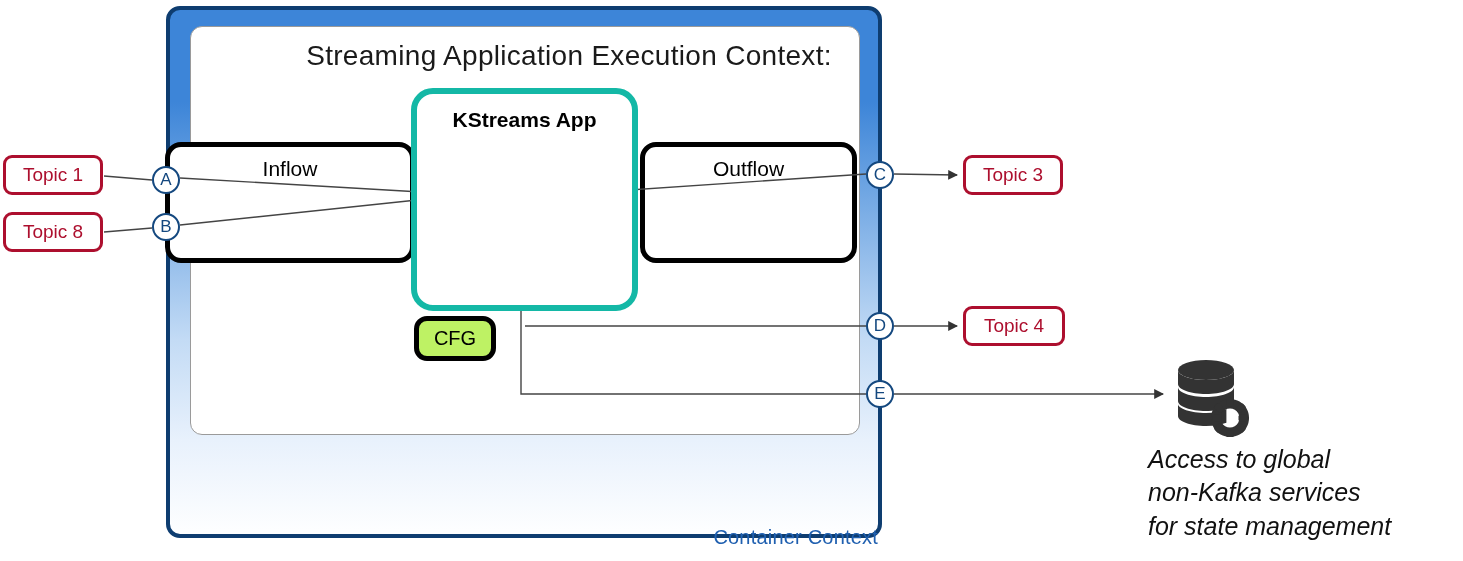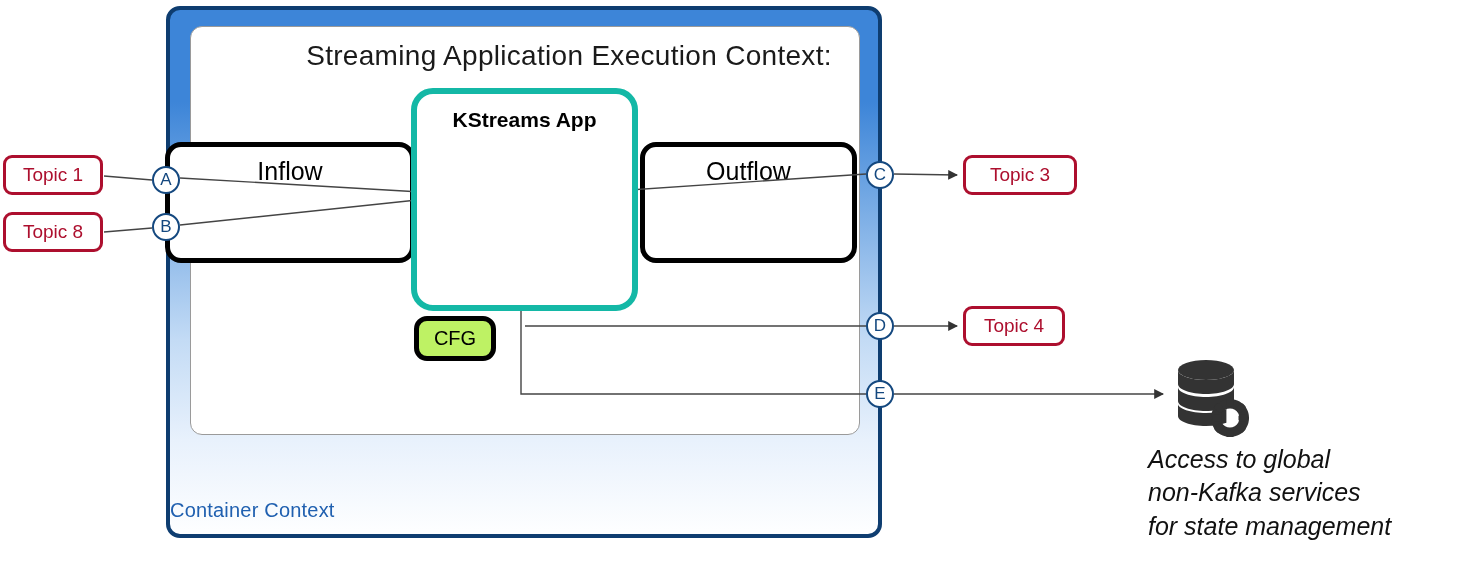--- a/index.html
+++ b/index.html
@@ -35,22 +35,22 @@
     border: 4px solid #0e3d70;
     border-radius: 14px;
     background: linear-gradient(to bottom,
                 #3d85d8 0px, #3d85d8 92px,
                 #74a9e4 190px, #c3dbf5 330px,
                 #e8f1fc 430px, #fdfeff 520px);
   }
   .container-label {
     position: absolute;
     left: 0; right: 0;
-    top: 489px;
-    text-align: left;
+    top: 516px;
+    text-align: right;
     font-size: 20px;
     color: #2060b0;
     letter-spacing: .2px;
   }
 
   
   .exec-ctx {
     position: absolute;
     left: 190px; top: 26px;
     width: 670px; height: 409px;
@@ -76,21 +76,21 @@
     position: absolute;
     box-sizing: border-box;
     background: #ffffff;
     border: 5px solid #000000;
     border-radius: 16px;
   }
   .flowbox .flow-label {
     position: absolute;
     left: 0; right: 0; top: 10px;
     text-align: center;
-    font-size: 25px;
+    font-size: 21px;
     color: #000000;
   }
   #inflow-box  { left: 165px; top: 142px; width: 250px; height: 121px; }
   #outflow-box { left: 640px; top: 142px; width: 217px; height: 121px; }
 
   #kstreams-box {
     position: absolute;
     left: 411px; top: 88px;
     width: 227px; height: 223px;
     box-sizing: border-box;
@@ -178,21 +178,21 @@
     border: 3px solid #ad0f2e;
     border-radius: 9px;
     display: flex;
     align-items: center;
     justify-content: center;
     font-size: 19px;
     color: #ad0f2e;
   }
   #topic-1 { left: 3px;   top: 155px; }
   #topic-2 { left: 3px;   top: 212px; }
-  #topic-3 { left: 963px; top: 155px; width: 114px; }
+  #topic-3 { left: 963px; top: 155px; width: 100px; }
   #topic-4 { left: 963px; top: 306px; width: 102px; }
 
   
   .marker {
     position: absolute;
     width: 28px; height: 28px;
     box-sizing: border-box;
     background: #ffffff;
     border: 2.5px solid #14487f;
     border-radius: 50%;

